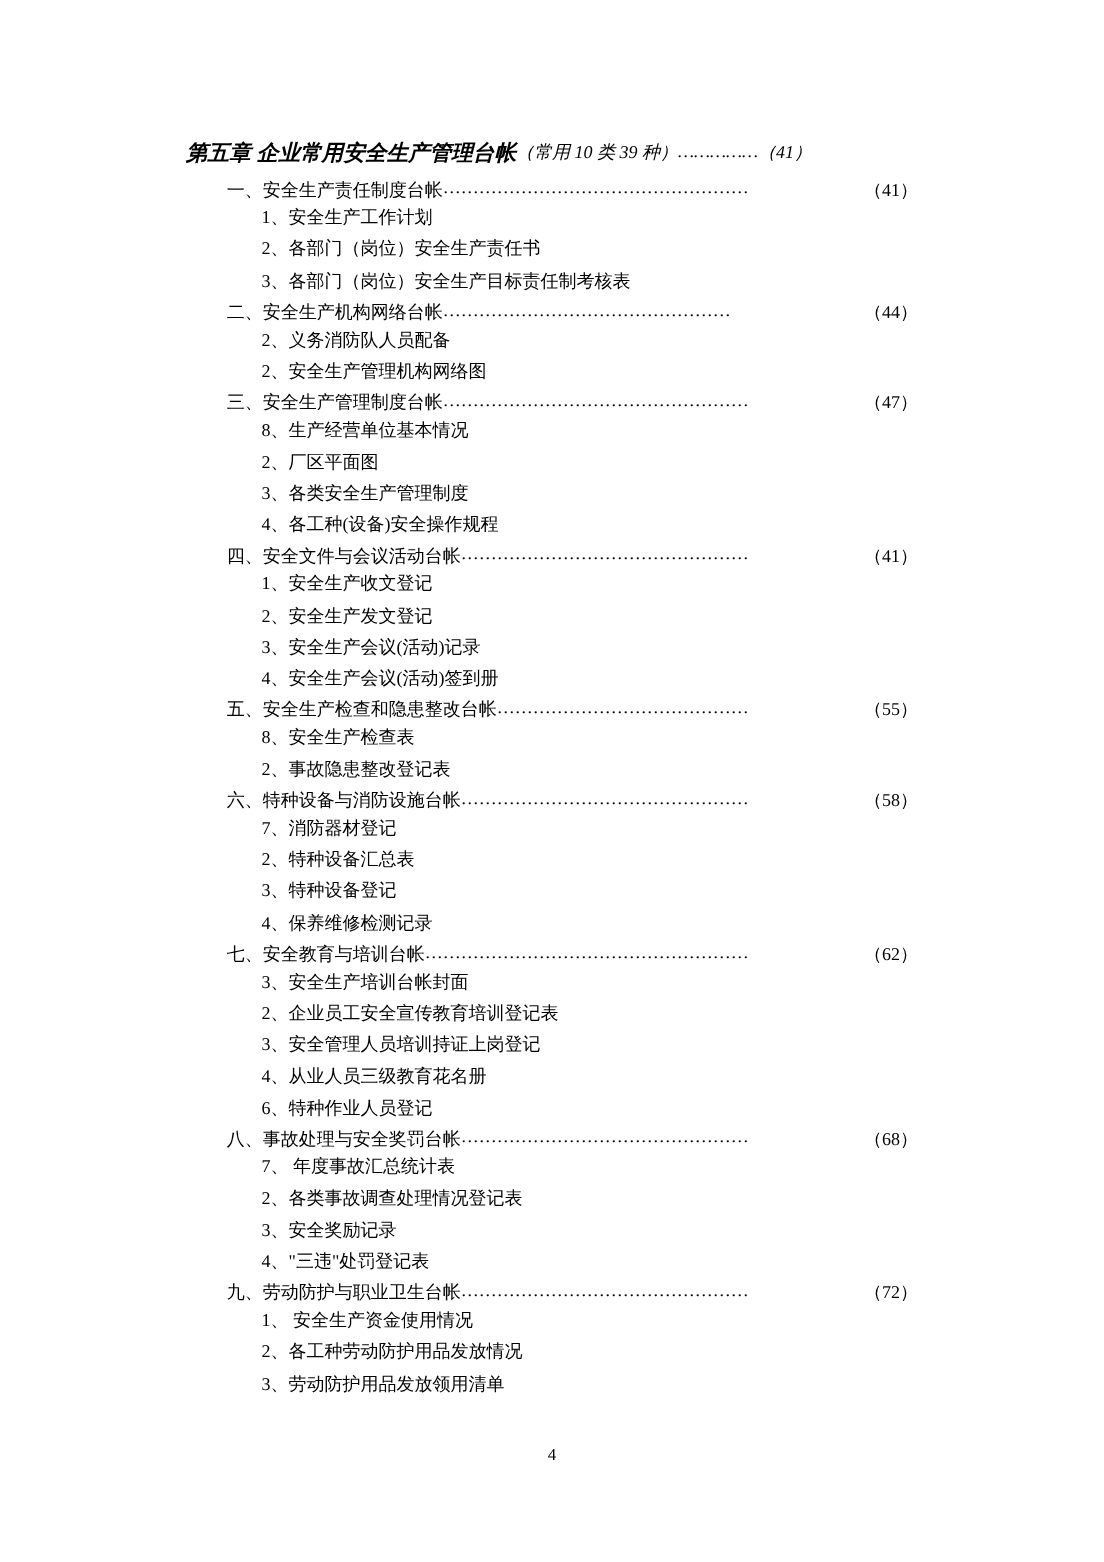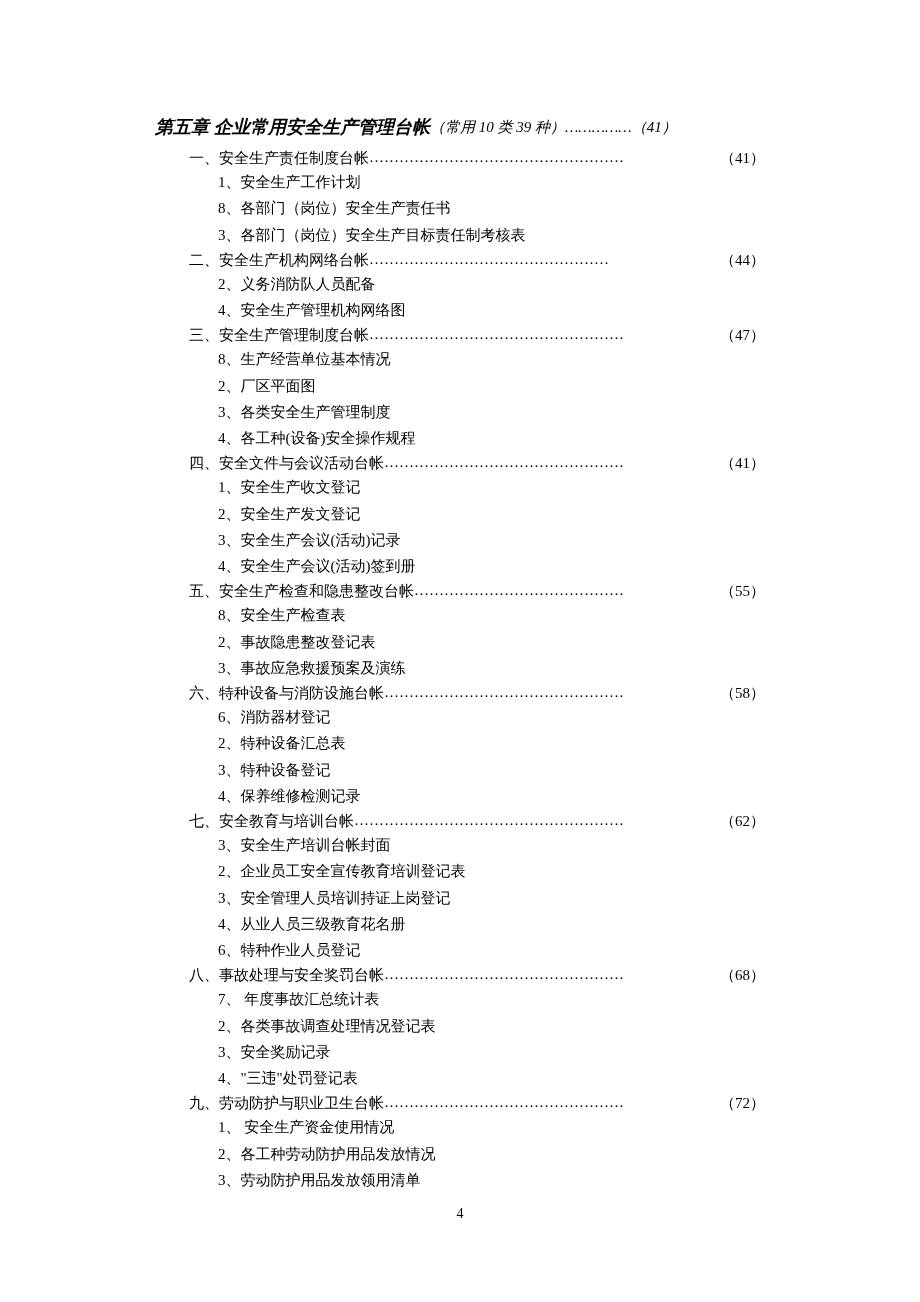--- a/index.html
+++ b/index.html
@@ -76,29 +76,29 @@
     <span class="chapter-suffix page-ref">（41）</span>
   </div>
 
   <div id="sections-container">
       <div class="section-line">
         <span>一、安全生产责任制度台帐</span>
         <span class="leader"> ……………………………………………</span>
         <span class="page-ref">（41）</span>
       </div>
       <div class="item-line">1、安全生产工作计划</div>
-      <div class="item-line">8、各部门（岗位）安全生产责任书</div>
+      <div class="item-line">2、各部门（岗位）安全生产责任书</div>
       <div class="item-line">3、各部门（岗位）安全生产目标责任制考核表</div>
       <div class="section-line">
         <span>二、安全生产机构网络台帐</span>
         <span class="leader">   …………………………………………</span>
         <span class="page-ref">（44）</span>
       </div>
       <div class="item-line">2、义务消防队人员配备</div>
-      <div class="item-line">4、安全生产管理机构网络图</div>
+      <div class="item-line">2、安全生产管理机构网络图</div>
       <div class="section-line">
         <span>三、安全生产管理制度台帐</span>
         <span class="leader"> ……………………………………………</span>
         <span class="page-ref">（47）</span>
       </div>
       <div class="item-line">8、生产经营单位基本情况</div>
       <div class="item-line">2、厂区平面图</div>
       <div class="item-line">3、各类安全生产管理制度</div>
       <div class="item-line">4、各工种(设备)安全操作规程</div>
       <div class="section-line">
@@ -110,27 +110,26 @@
       <div class="item-line">2、安全生产发文登记</div>
       <div class="item-line">3、安全生产会议(活动)记录</div>
       <div class="item-line">4、安全生产会议(活动)签到册</div>
       <div class="section-line">
         <span>五、安全生产检查和隐患整改台帐</span>
         <span class="leader">……………………………………</span>
         <span class="page-ref">（55）</span>
       </div>
       <div class="item-line">8、安全生产检查表</div>
       <div class="item-line">2、事故隐患整改登记表</div>
-      <div class="item-line">3、事故应急救援预案及演练</div>
       <div class="section-line">
         <span>六、特种设备与消防设施台帐</span>
         <span class="leader">…………………………………………</span>
         <span class="page-ref">（58）</span>
       </div>
-      <div class="item-line">6、消防器材登记</div>
+      <div class="item-line">7、消防器材登记</div>
       <div class="item-line">2、特种设备汇总表</div>
       <div class="item-line">3、特种设备登记</div>
       <div class="item-line">4、保养维修检测记录</div>
       <div class="section-line">
         <span>七、安全教育与培训台帐</span>
         <span class="leader">………………………………………………</span>
         <span class="page-ref">（62）</span>
       </div>
       <div class="item-line">3、安全生产培训台帐封面</div>
       <div class="item-line">2、企业员工安全宣传教育培训登记表</div>

